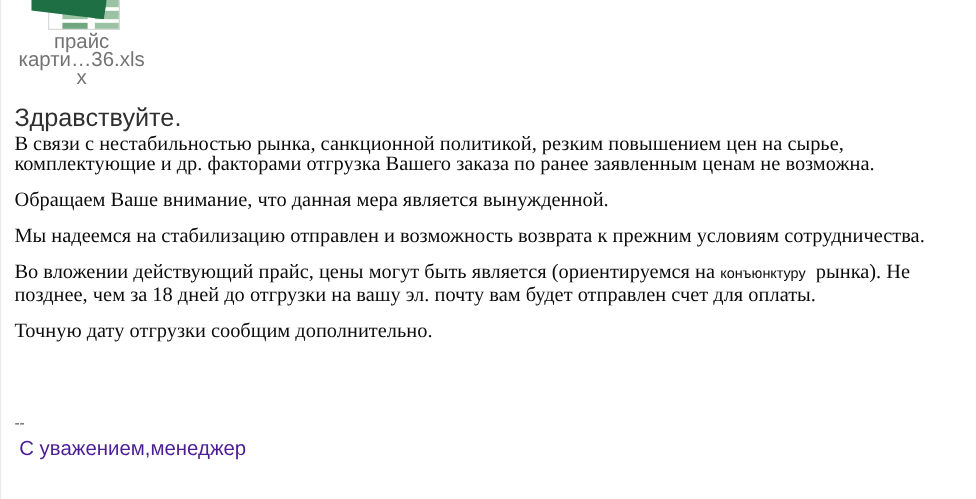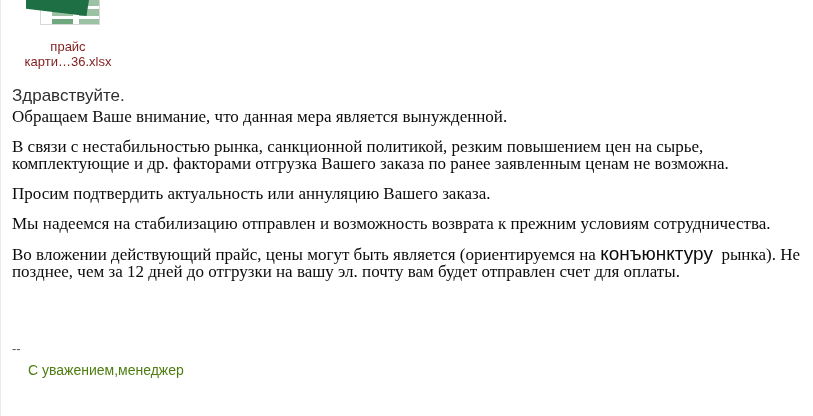--- a/index.html
+++ b/index.html
@@ -39,61 +39,61 @@
   .cell-b2 { left: 38px; top: 10px; width: 20px; height: 7px; }
   .cell-a3 { left: 11px; top: 20px; width: 21px; height: 5px; background: #6fa87e; }
   .cell-b3 { left: 38px; top: 20px; width: 20px; height: 5px; }
   .xls-fold {
     position: absolute; left: 12px; top: 0;
     width: 63px; height: 16px;
     background: #1e7044;
     clip-path: polygon(0 0, 100% 0, 96% 100%, 0 55%);
   }
   .fname {
-    margin-top: 13px;
+    margin-top: 1px;
     text-align: center;
     font-family: "Liberation Sans", sans-serif;
-    font-size: 13px; line-height: 15px;
-    color: #7f1d1d;
+    font-size: 17px; line-height: 15px;
+    color: #737373;
     word-break: break-all;
   }
 
   
   .msg {
     margin-left: 11px;
     margin-right: 8px;
     max-width: 795px;
     font-family: "Liberation Serif", serif;
     font-size: 17px; line-height: 17px;
     color: #0b0b0b;
   }
   .greet {
     font-family: "Liberation Sans", sans-serif;
-    font-size: 17px; line-height: 18px;
+    font-size: 21px; line-height: 18px;
     color: #2f2f2f;
     margin: 18px 0 3px 0;
   }
   .msg p.body-p { margin: 0 0 13px 0; }
   .mixed { white-space: pre-wrap; }
   .sans-word {
     font-family: "Liberation Sans", sans-serif;
-    font-size: 19px;
+    font-size: 12px;
   }
   .spacer { height: 48px; }
   .sig-sep {
     font-family: "Liberation Sans", sans-serif;
     font-size: 13px; line-height: 16px;
     color: #555555;
     margin: 0 0 2px 0;
   }
   .sig-line {
     font-family: "Liberation Sans", sans-serif;
-    font-size: 14px; line-height: 18px;
-    color: #4d7c0f;
-    margin: 4px 0 0 16px;
+    font-size: 17px; line-height: 18px;
+    color: #4c1d95;
+    margin: 4px 0 0 4px;
   }
 </style>
 </head>
 <body>
 
 <div class="page">
 
   <div class="attachment">
     <div class="xls-icon">
       <div class="xls-card">
@@ -108,27 +108,27 @@
     </div>
     <div class="fname">
       <span>прайс</span><br>
       <span>карти…36.xlsx</span>
     </div>
   </div>
 
   <div class="msg">
     <p class="greet">Здравствуйте.</p>
 
+    <p class="body-p">В связи с нестабильностью рынка, санкционной политикой, резким повышением цен на сырье, комплектующие и др. факторами отгрузка Вашего заказа по ранее заявленным ценам не возможна.</p>
     <p class="body-p">Обращаем Ваше внимание, что данная мера является вынужденной.</p>
-    <p class="body-p">В связи с нестабильностью рынка, санкционной политикой, резким повышением цен на сырье, комплектующие и др. факторами отгрузка Вашего заказа по ранее заявленным ценам не возможна.</p>
-    <p class="body-p">Просим подтвердить актуальность или аннуляцию Вашего заказа.</p>
     <p class="body-p">Мы надеемся на стабилизацию отправлен и возможность возврата к прежним условиям сотрудничества.</p>
 
-    <p class="body-p mixed"><span>Во вложении действующий прайс, цены могут быть является (ориентируемся на </span><span class="sans-word">конъюнктуру</span><span>  рынка). Не позднее, чем за 12 дней до отгрузки на вашу эл. почту вам будет отправлен счет для оплаты.</span></p>
+    <p class="body-p mixed"><span>Во вложении действующий прайс, цены могут быть является (ориентируемся на </span><span class="sans-word">конъюнктуру</span><span>  рынка). Не позднее, чем за 18 дней до отгрузки на вашу эл. почту вам будет отправлен счет для оплаты.</span></p>
 
+    <p class="body-p">Точную дату отгрузки сообщим дополнительно.</p>
 
     <div class="spacer"></div>
 
     <p class="sig-sep">--</p>
     <p class="sig-line">С уважением,менеджер</p>
 
   </div>
 
 </div>
 

